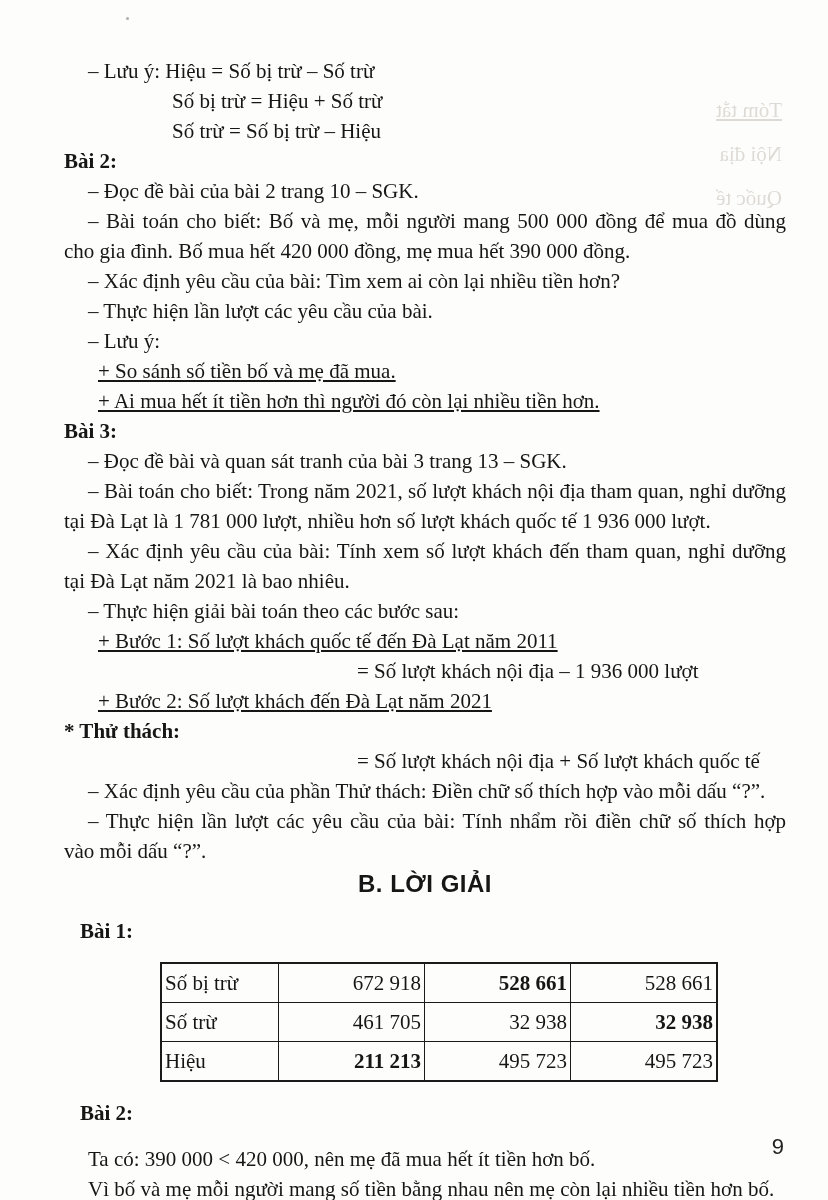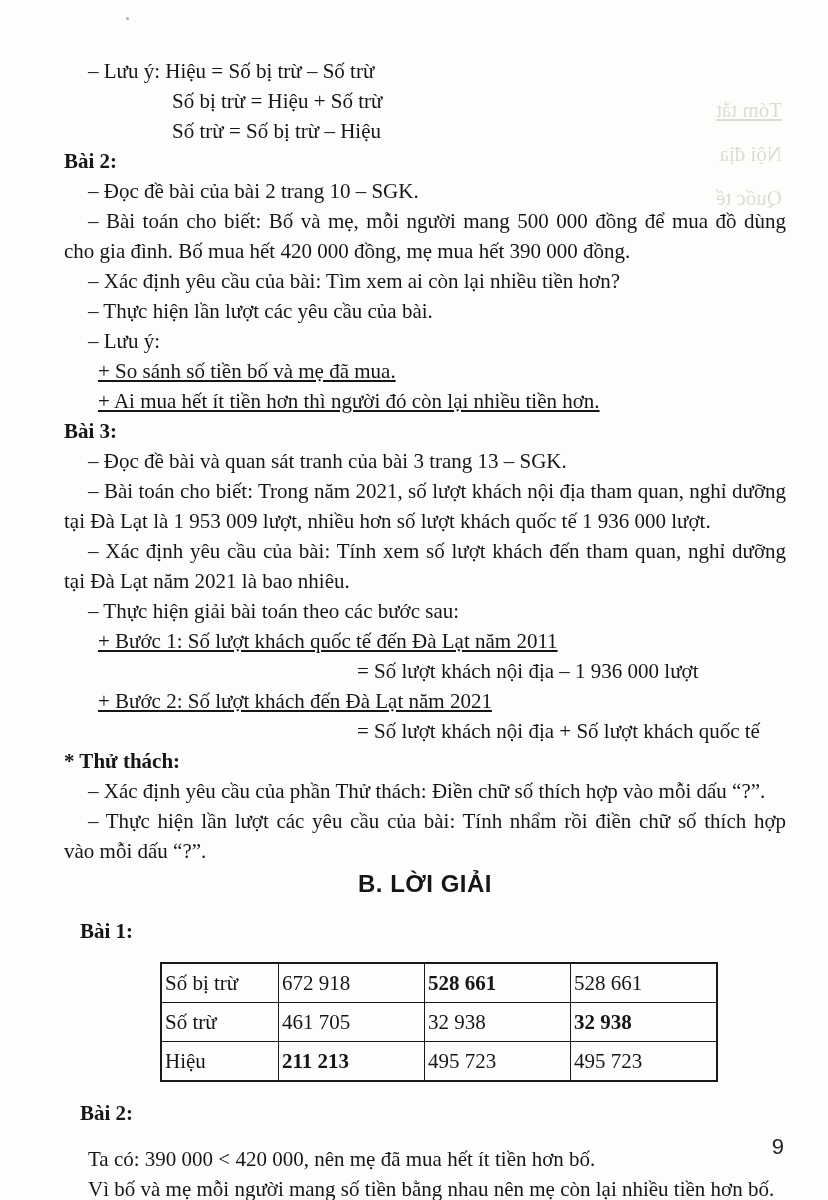--- a/index.html
+++ b/index.html
@@ -57,21 +57,21 @@
     margin: 3px 0 3px 96px;
     border: 2.5px solid #1a1a1a;
   }
   table.ans-table td {
     border: 1.6px solid #1a1a1a;
     height: 32px;
     font-size: 21px;
     padding: 3px;
   }
   td.rowhead { width: 110px; text-align: left; padding-left: 9px; }
-  td.val     { width: 139px; text-align: left; }
+  td.val     { width: 139px; text-align: right; }
   td.b       { font-weight: bold; }
   .page-number {
     position: absolute;
     top: 1134px;
     right: 44px;
     font-family: "Liberation Sans", "DejaVu Sans", sans-serif;
     font-size: 22px;
     color: #222;
   }
   .bleed {
@@ -125,30 +125,30 @@
     <p class="line">cho gia đình. Bố mua hết 420 000 đồng, mẹ mua hết 390 000 đồng.</p>
     <p class="line dash">– Xác định yêu cầu của bài: Tìm xem ai còn lại nhiều tiền hơn?</p>
     <p class="line dash">– Thực hiện lần lượt các yêu cầu của bài.</p>
     <p class="line dash">– Lưu ý:</p>
     <p class="line plus">+ So sánh số tiền bố và mẹ đã mua.</p>
     <p class="line plus">+ Ai mua hết ít tiền hơn thì người đó còn lại nhiều tiền hơn.</p>
 
     <p class="line head">Bài 3:</p>
     <p class="line dash">– Đọc đề bài và quan sát tranh của bài 3 trang 13 – SGK.</p>
     <p class="line just">– Bài toán cho biết: Trong năm 2021, số lượt khách nội địa tham quan, nghỉ dưỡng</p>
-    <p class="line">tại Đà Lạt là 1 953 009 lượt, nhiều hơn số lượt khách quốc tế 1 936 000 lượt.</p>
+    <p class="line">tại Đà Lạt là 1 781 000 lượt, nhiều hơn số lượt khách quốc tế 1 936 000 lượt.</p>
     <p class="line just">– Xác định yêu cầu của bài: Tính xem số lượt khách đến tham quan, nghỉ dưỡng</p>
     <p class="line">tại Đà Lạt năm 2021 là bao nhiêu.</p>
     <p class="line dash">– Thực hiện giải bài toán theo các bước sau:</p>
     <p class="line plus">+ Bước 1: Số lượt khách quốc tế đến Đà Lạt năm 2011</p>
     <p class="line eq">= Số lượt khách nội địa – 1 936 000 lượt</p>
     <p class="line plus">+ Bước 2: Số lượt khách đến Đà Lạt năm 2021</p>
+    <p class="line head">* Thử thách:</p>
+
     <p class="line eq">= Số lượt khách nội địa + Số lượt khách quốc tế</p>
-
-    <p class="line head">* Thử thách:</p>
     <p class="line dash">– Xác định yêu cầu của phần Thử thách: Điền chữ số thích hợp vào mỗi dấu “?”.</p>
     <p class="line just">– Thực hiện lần lượt các yêu cầu của bài: Tính nhẩm rồi điền chữ số thích hợp</p>
     <p class="line">vào mỗi dấu “?”.</p>
 
     <h2 class="solution-heading">B. LỜI GIẢI</h2>
 
     <p class="exercise-label">Bài 1:</p>
 
     <table class="ans-table">
       <tbody>

